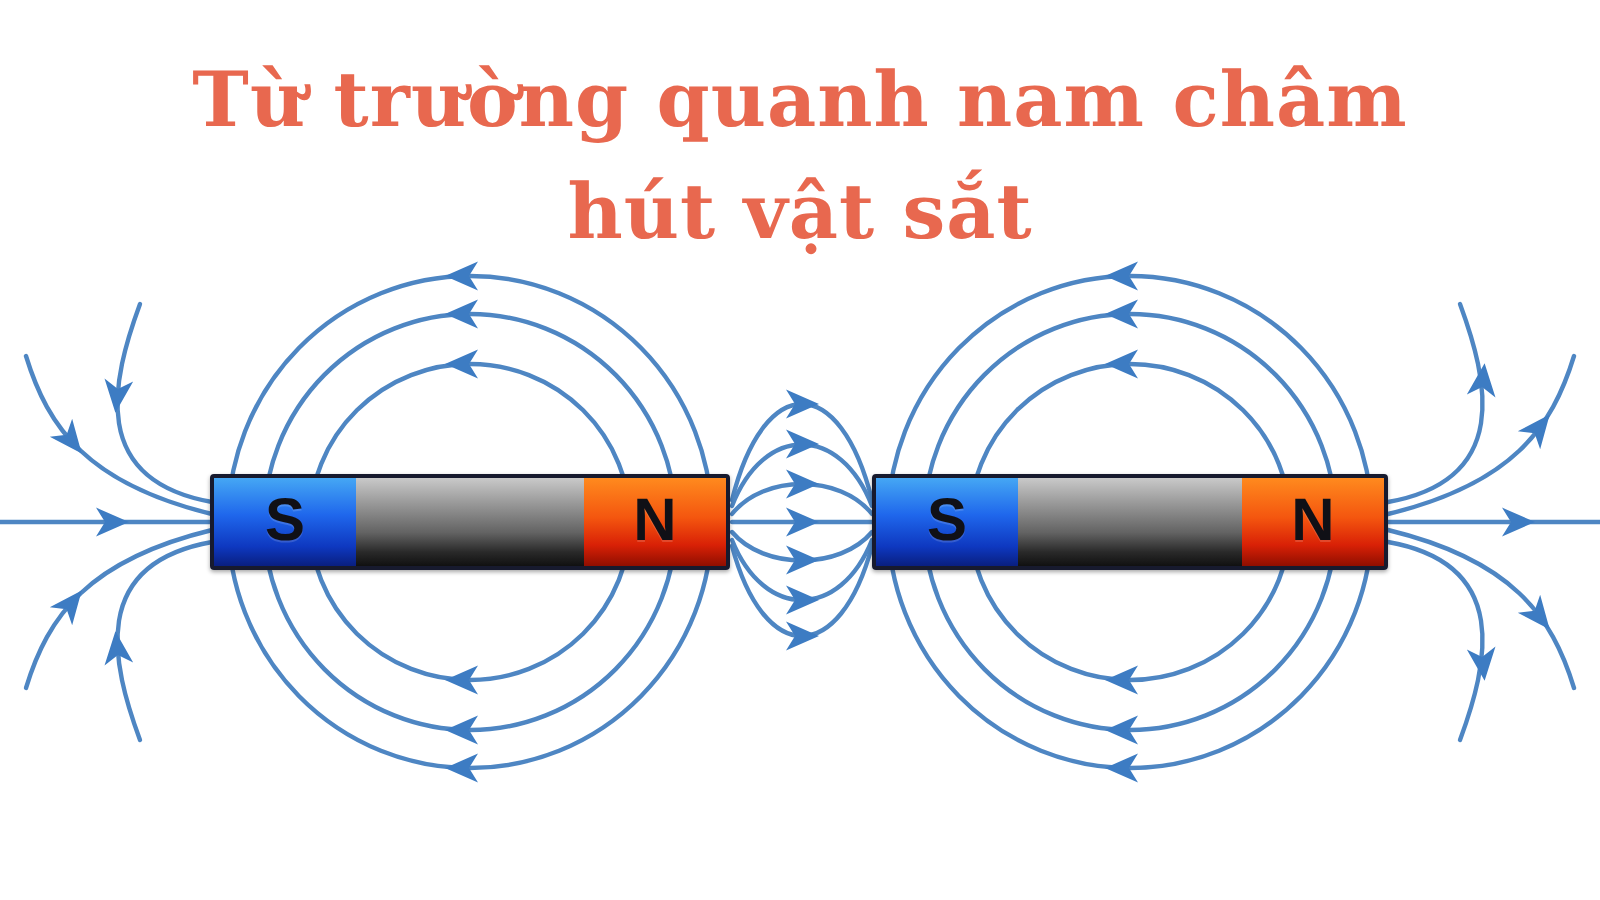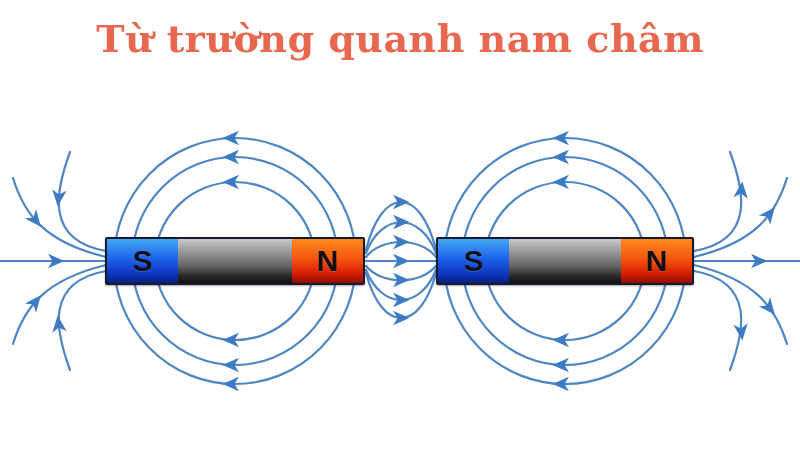--- a/index.html
+++ b/index.html
@@ -5,21 +5,21 @@
   html,body{margin:0;padding:0;background:#fff;}
   .stage{
     position:relative;width:800px;height:450px;background:var(--bg,#fff);
     overflow:hidden;font-family:"Liberation Sans",sans-serif;
   }
   .title{
     position:absolute;top:16px;left:0;width:100%;text-align:center;
     font-family:"DejaVu Serif",serif;font-weight:700;
     color:var(--title-color,#E8684F);
   }
-  .title .line{display:block;font-size:38px;line-height:45px;letter-spacing:0.5px;}
+  .title .line{display:block;font-size:38px;line-height:45px;letter-spacing:0.5px;margin-top:11px;}
   svg.field{position:absolute;left:0;top:0;}
   .fl{fill:none;stroke:var(--line-color,#4E86C3);stroke-width:2.2;stroke-linecap:round;}
   .arrow{fill:var(--arrow-color,#3D7CC3);stroke:none;}
   .magnet{
     position:absolute;top:237px;height:48px;display:flex;box-sizing:border-box;
     border:2px solid #171A2E;border-radius:2px;
     box-shadow:0 1px 2px rgba(0,0,0,0.35);
   }
   .magnet .pole,.magnet .body{display:flex;align-items:center;justify-content:center;}
   .magnet .pole{width:71px;}
@@ -33,20 +33,21 @@
     text-shadow:0 1px 0 rgba(255,255,255,0.15);
   }
 </style>
 </head>
 <body>
 
 <div class="stage">
 
   <div class="title">
     <span class="line">Từ trường quanh nam châm</span>
+    <span class="line">hút vật sắt</span>
   </div>
 
   <svg class="field" width="800" height="450" viewBox="0 0 800 450">
     <defs>
       <path id="ah" d="M -4 -7.2 L 12.5 0 L -4 7.2 L 0.5 0 Z"></path>
     </defs>
 
     <g>
       <ellipse class="fl" cx="235" cy="261" rx="121" ry="123"></ellipse>
       <ellipse class="fl" cx="235" cy="261" rx="103" ry="104"></ellipse>

